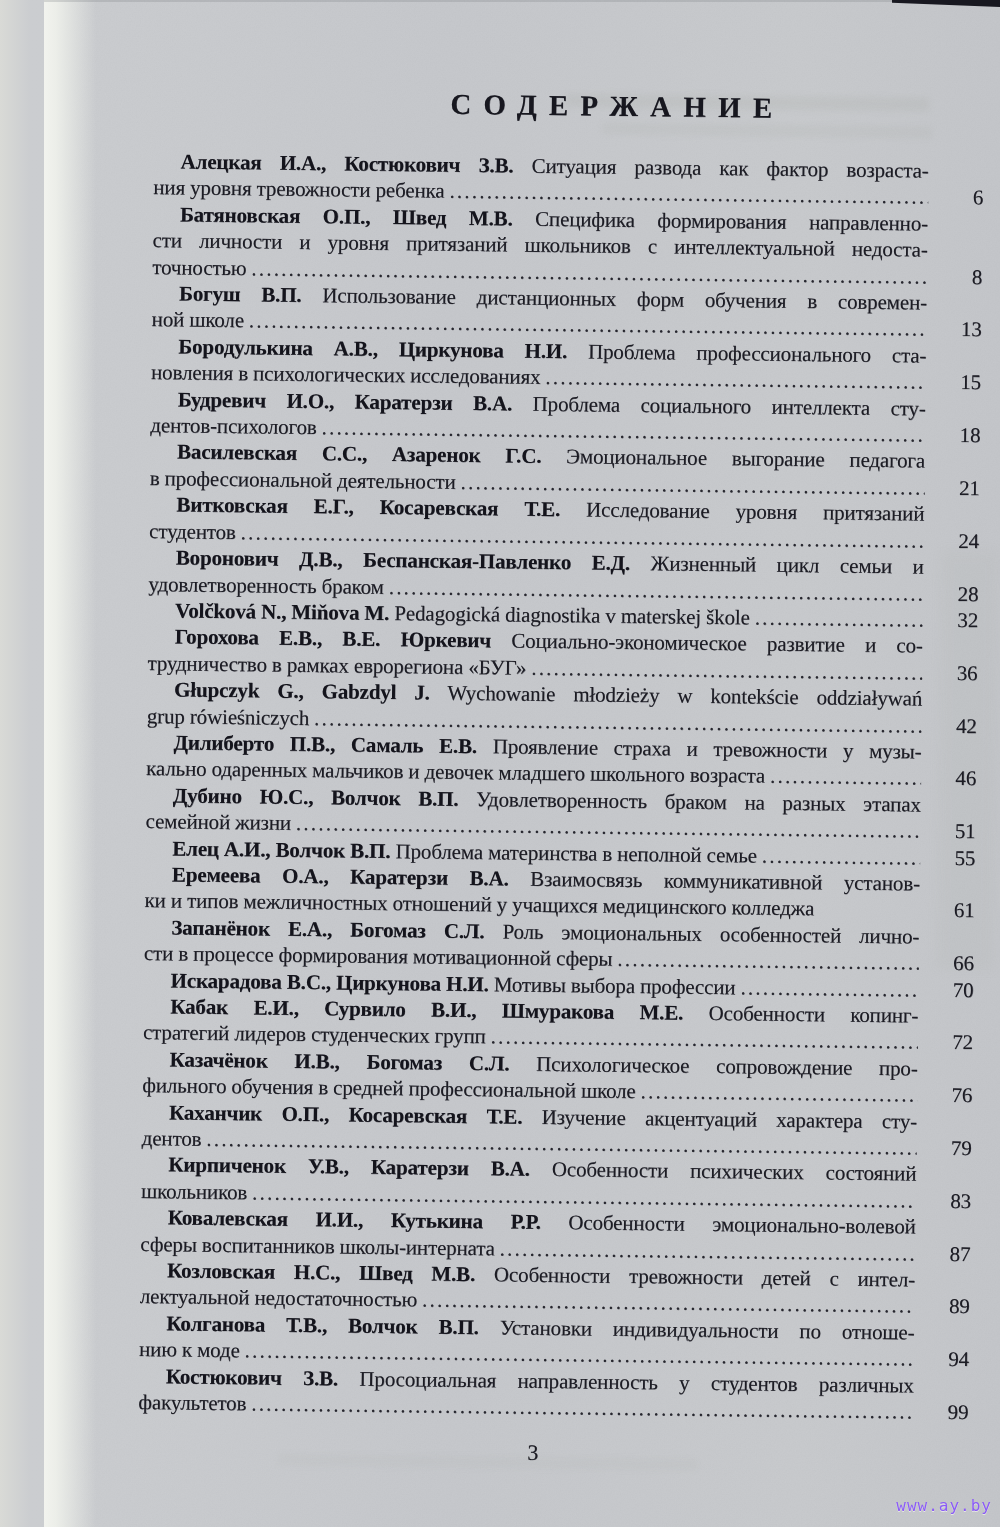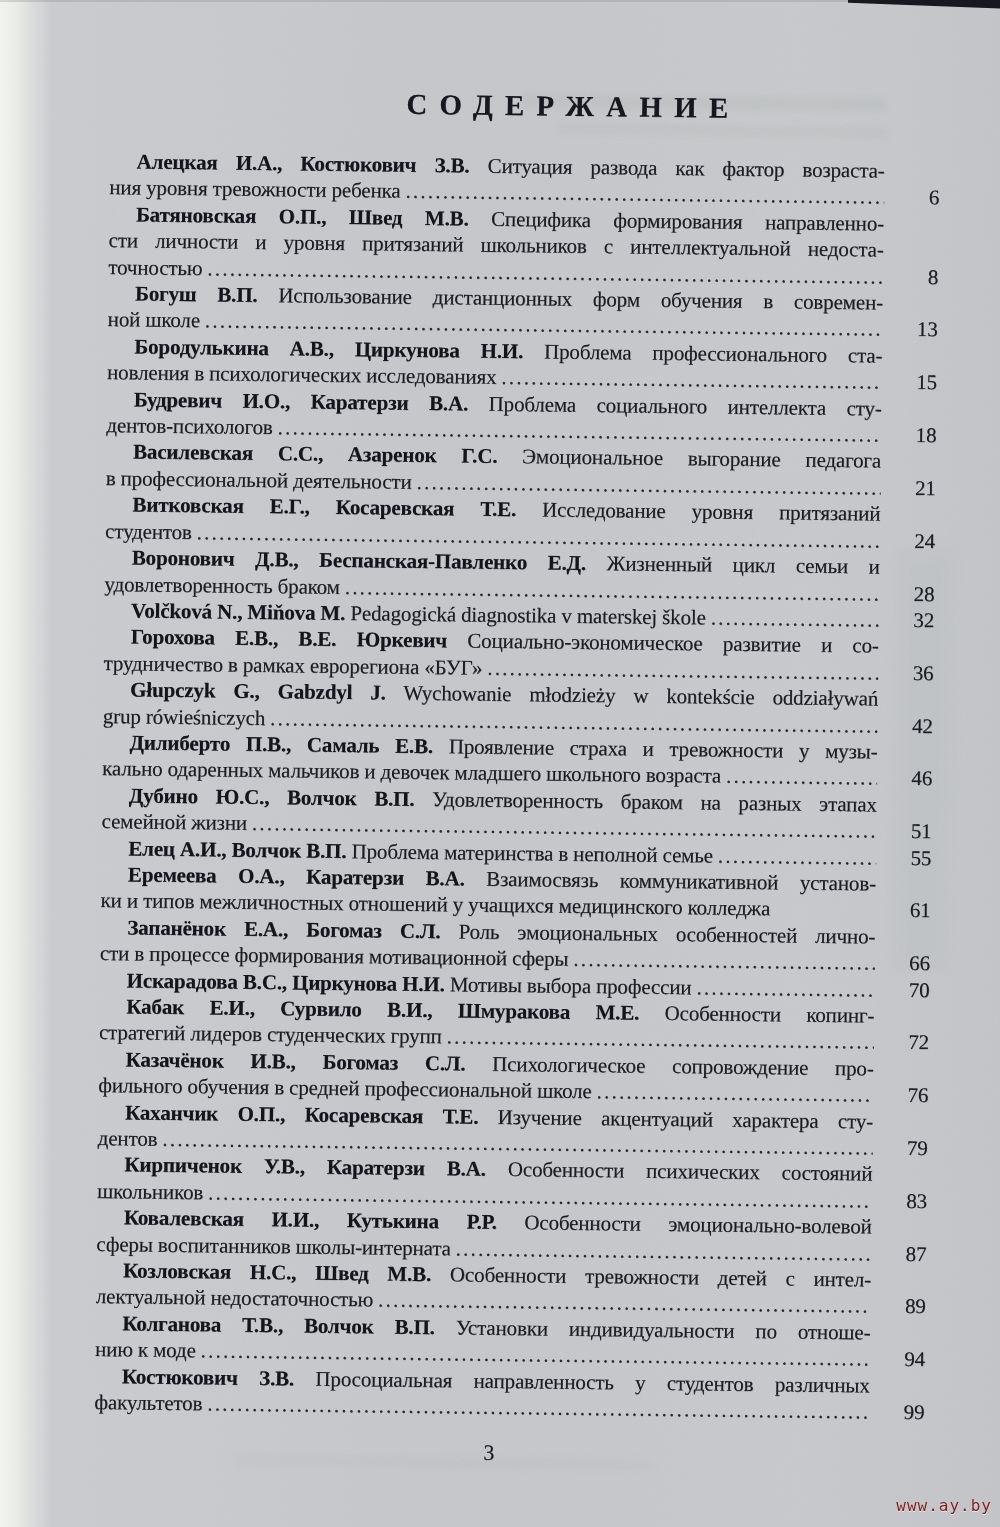--- a/index.html
+++ b/index.html
@@ -2,21 +2,21 @@
 <html><head>
 <meta charset="utf-8">
 <style>
   html,body{margin:0;padding:0;}
   body{
     width:1000px;height:1527px;overflow:hidden;position:relative;
     background:linear-gradient(90deg,#d9dad6 0,#cbcdd0 3%,#c6c8cc 45%,#c8cacd 80%,#c4c6ca 100%);
     font-family:"Liberation Serif","DejaVu Serif",serif;
     color:#1c1c24;
   }
-  .scan{position:absolute;inset:0;}
+  .scan{position:absolute;inset:0;margin-left:44px;}
   
   .edge-left{position:absolute;left:0;top:0;bottom:0;width:52px;
     background:linear-gradient(90deg,#f2f3ee 0,#eceee9 12px,rgba(236,238,233,0) 100%);pointer-events:none;}
   .edge-top-right{position:absolute;top:0;left:848px;width:152px;height:11px;background:#181820;
     clip-path:polygon(0 0,100% 0,100% 78%,0 26%);filter:blur(.5px);}
   .edge-top{position:absolute;top:0;left:0;right:0;height:2px;background:rgba(120,122,128,.25);}
   
   .ghost{position:absolute;background:#8e9486;filter:blur(3px);pointer-events:none;}
   .g1{left:520px;top:88px;width:365px;height:14px;opacity:.10;}
   .g2{left:558px;top:117px;width:330px;height:12px;opacity:.08;}
@@ -36,21 +36,21 @@
   .line.last .txt{white-space:nowrap;flex:0 0 auto;}
   .line.last .dots{flex:1 1 0;min-width:0;overflow:hidden;white-space:nowrap;
     letter-spacing:2.2px;margin-left:5px;color:#26262e;}
   .line.last .num{flex:0 0 55px;width:55px;text-align:right;}
   .indent{display:inline-block;width:27px;flex:0 0 27px;}
   b{font-weight:700;color:#14141c;}
   .footer-num{margin-top:19px;text-align:center;font-size:22px;padding-right:40px;}
   
   .watermark{position:absolute;right:8px;bottom:12px;
     font-family:"DejaVu Sans Mono","Liberation Mono",monospace;
-    font-size:16px;color:#7f1d1d;text-shadow:0 1px 0 rgba(245,245,240,.7);letter-spacing:1px;}
+    font-size:16px;color:#8b5cf6;text-shadow:0 1px 0 rgba(245,245,240,.7);letter-spacing:1px;}
   .noise{position:absolute;inset:0;opacity:.5;pointer-events:none;mix-blend-mode:multiply;}
 </style>
 </head>
 <body>
 
 <div class="scan">
 
   <div class="rot">
     <div class="ghost g1"></div>
     <div class="ghost g2"></div>

